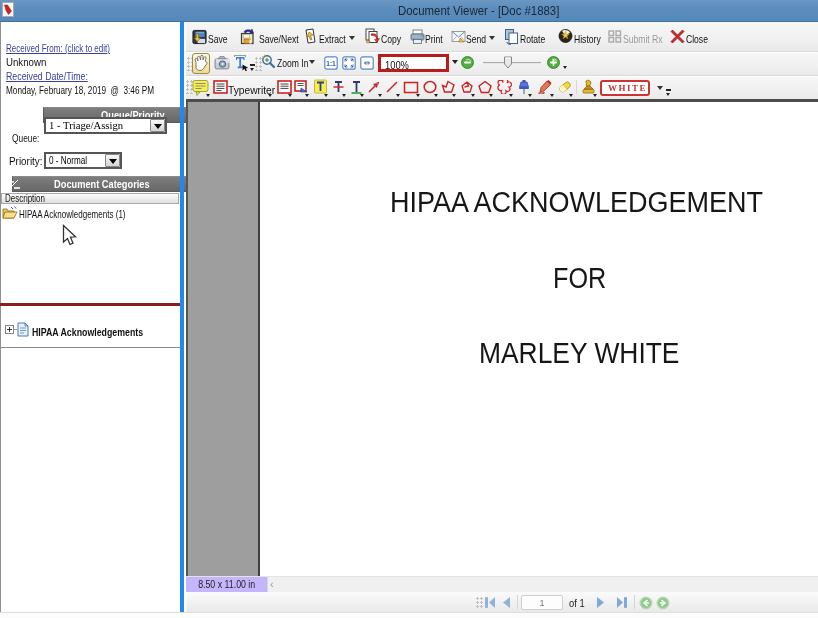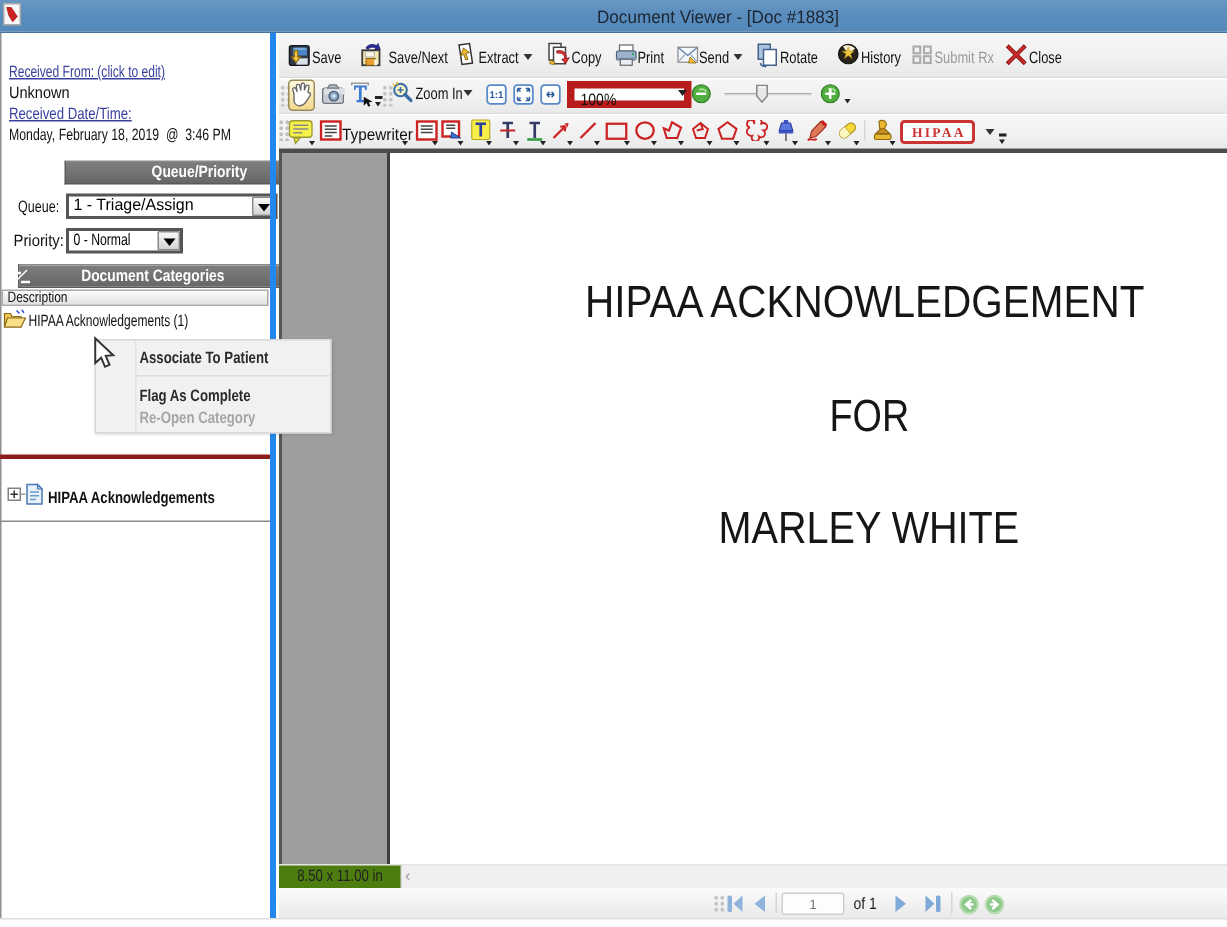--- a/index.html
+++ b/index.html
@@ -55,21 +55,21 @@
   #docarea { left:186px; top:102px; width:632px; height:474px; background:#9e9e9e;
      border-left:2px solid #565656; overflow:hidden; }
   #page { position:absolute; left:70px; top:0px; width:560px; height:474px; background:#fff;
     border-left:2px solid #3f3f3f; }
   .doctext { position:absolute; color:#161616; font-size:30px; white-space:nowrap;
     transform-origin:left top; }
 
   
   #hscroll { left:186px; top:576px; width:632px; height:16px; background:#f0f0f0;
     border-top:1px solid #e4e4e4; }
-  #sizechip { position:absolute; left:0; top:0; width:82px; height:15px; background:#4d7c0f;
+  #sizechip { position:absolute; left:0; top:0; width:82px; height:15px; background:#c4b5fd;
     border-right:1px solid #d8d8d8; font-size:11px; color:#222; text-align:center; line-height:15px; }
   #sizechip span { display:inline-block; transform:scaleX(0.8); transform-origin:center; white-space:nowrap; }
   #navbar { left:186px; top:592px; width:632px; height:20px;
     background:linear-gradient(#fbfbfb, #e9e9e9); }
   #bottomstrip { left:0; top:612px; width:818px; height:6px; background:#fcfcfc; border-top:1px solid #dedede; }
 
   
   #ctxmenu { left:63px; top:226px; width:158px; height:63px; background:#f1f1f1;
     border:1px solid #d8d8d8; box-shadow:1px 1px 2px rgba(0,0,0,0.15); }
   #ctxmenu .gutline { position:absolute; left:26px; top:0; width:1px; height:61px; background:#e2e2e2; }
@@ -88,21 +88,21 @@
   </svg>
 
   <div id="sidebar" class="abs"></div>
   <div class="stext navlink" style="top:42px; transform:scaleX(0.73);">Received From: (click to edit)</div>
   <div class="stext" style="top:56px; transform:scaleX(0.88);">Unknown</div>
   <div class="stext navlink" style="top:70px; transform:scaleX(0.8);">Received Date/Time:</div>
   <div class="stext" style="top:84px; transform:scaleX(0.745);">Monday, February 18, 2019&nbsp; @&nbsp; 3:46 PM</div>
 
   <div class="shdr" style="top:107px;margin-left:43px;"><span>Queue/Priority</span></div>
   <div class="stext" style="top:132px; left:12px; transform:scaleX(0.76);">Queue:</div>
-  <div class="combo" style="left:44px; top:129px; width:141px; height:17px;">
+  <div class="combo" style="left:44px; top:117px; width:123px; height:17px;font-family:Liberation Serif, serif;">
     <div class="ctext" style="transform:scaleX(0.97);">1 - Triage/Assign</div>
       <div class="cbtn"></div>
   </div>
   <div class="stext" style="top:155px; left:9px; transform:scaleX(0.9);">Priority:</div>
   <div class="combo" style="left:44px; top:152px; width:78px; height:17px;">
     <div class="ctext" style="transform:scaleX(0.74);">0 - Normal</div>
       <div class="cbtn"></div>
   </div>
 
   <div class="shdr" style="top:176px;margin-left:12px;"><span>Document Categories</span></div>
@@ -257,21 +257,21 @@
   </svg>
   <svg class="abs" style="left:342px; top:56px;" width="14" height="14" viewBox="0 0 14 14">
     <rect x="0.8" y="0.8" width="12.4" height="12.4" rx="2" fill="#fff" stroke="#5a8ac8" stroke-width="1.2"></rect>
     <path d="M3 3 l2.5 0 M3 3 l0 2.5 M3 3 l2 2 M11 3 l-2.5 0 M11 3 l0 2.5 M11 3 l-2 2 M3 11 l2.5 0 M3 11 l0-2.5 M3 11 l2-2 M11 11 l-2.5 0 M11 11 l0-2.5 M11 11 l-2-2" stroke="#2a5a9a" stroke-width="0.9"></path>
   </svg>
   <svg class="abs" style="left:360px; top:56px;" width="14" height="14" viewBox="0 0 14 14">
     <rect x="0.8" y="0.8" width="12.4" height="12.4" rx="2" fill="#fff" stroke="#5a8ac8" stroke-width="1.2"></rect>
     <path d="M4.5 7 H9.5 M4.5 7 l1.8-1.8 M4.5 7 l1.8 1.8 M9.5 7 l-1.8-1.8 M9.5 7 l-1.8 1.8" stroke="#2a5a9a" stroke-width="0.9" fill="none"></path>
   </svg>
 
-  <div class="abs" style="left:378px; top:54px; width:83px; height:18px; background:#fff; border:5px solid #b91c1c;">
+  <div class="abs" style="left:378px; top:54px; width:71px; height:18px; background:#fff; border:3px solid #b91c1c;">
     <div class="stext" style="left:4px; top:2px; transform:scaleX(0.85);">100%</div>
   </div>
   <div class="dd" style="left:452px; top:60px; border-top-color:#222;"></div>
 
   <svg class="abs" style="left:461px; top:56px;" width="13" height="13" viewBox="0 0 13 13">
     <circle cx="6.5" cy="6.5" r="6" fill="#4fae3f"></circle>
     <circle cx="6.5" cy="6.5" r="6" fill="none" stroke="#2d7a22" stroke-width="0.8"></circle>
     <path d="M5 4 a4 4 0 0 1 5 1" stroke="#a8e098" stroke-width="1.2" fill="none"></path>
     <rect x="3" y="5.6" width="7" height="1.8" rx="0.9" fill="#fff"></rect>
   </svg>
@@ -392,21 +392,21 @@
   <svg class="abs" style="left:581px; top:79px;" width="15" height="16" viewBox="0 0 15 16">
     <path d="M5 2 a3 3 0 0 1 5 2 l-1.5 3 h-3 Z" fill="#e8b830" stroke="#906a10" stroke-width="0.8"></path>
     <path d="M3 10 l3-3 h3 l3 3 Z" fill="#c89020" stroke="#906a10" stroke-width="0.8"></path>
     <rect x="2" y="10.5" width="11" height="3.5" rx="1" fill="#e8b830" stroke="#906a10" stroke-width="0.8"></rect>
   </svg>
   <div class="ddm" style="left:593px; top:94px;"></div>
 
   <div class="abs" style="left:600px; top:80px; width:50px; height:16px; background:#fdfdfd;
        border:2px solid #cc3333; border-radius:3px;"></div>
   <div class="abs" style="left:608px; top:83px; font-size:9px; font-weight:bold; color:#cc3333;
-       font-family:'Liberation Serif', serif; letter-spacing:1.5px;">HIPAA</div>
+       font-family:'Liberation Serif', serif; letter-spacing:1.5px;">WHITE</div>
   <div class="dd" style="left:657px; top:86px;"></div>
   <div class="abs" style="left:666px; top:89px; width:5px; height:1.5px; background:#222;"></div>
   <div class="ddm" style="left:666px; top:93px;"></div>
 
   <div id="docarea" class="abs">
     <div id="page"></div>
   </div>
   <div class="doctext abs" style="left:390px; top:185px; transform:scaleX(0.9);">HIPAA ACKNOWLEDGEMENT</div>
   <div class="doctext abs" style="left:553px; top:261px; transform:scaleX(0.84);">FOR</div>
   <div class="doctext abs" style="left:479px; top:336px; transform:scaleX(0.88);">MARLEY WHITE</div>
@@ -442,25 +442,18 @@
     <circle cx="7" cy="7" r="6.5" fill="#b6dbb0"></circle>
     <circle cx="7" cy="7" r="5" fill="#8cc98a"></circle>
     <path d="M8.5 4 L5 7 L8.5 10 M5 7 H10" stroke="#fff" stroke-width="1.6" fill="none"></path>
   </svg>
   <svg class="abs" style="left:656px; top:596px;" width="14" height="14" viewBox="0 0 14 14">
     <circle cx="7" cy="7" r="6.5" fill="#b6dbb0"></circle>
     <circle cx="7" cy="7" r="5" fill="#8cc98a"></circle>
     <path d="M5.5 4 L9 7 L5.5 10 M4 7 H9" stroke="#fff" stroke-width="1.6" fill="none"></path>
   </svg>
 
-  <div id="ctxmenu" class="abs">
-    <div class="gutline"></div>
-    <div class="mi" style="top:6px;">Associate To Patient</div>
-    <div class="abs" style="left:27px; top:23px; width:129px; height:1px; background:#dcdcdc;"></div>
-    <div class="mi" style="top:31px;">Flag As Complete</div>
-    <div class="mi" style="top:46px; color:#a6a6a6;">Re-Open Category</div>
-  </div>
 
   <svg class="abs" style="left:60px; top:224px;" width="18" height="26" viewBox="0 0 18 26">
     <path d="M3.5 1.5 L3.5 18 L7.5 14.5 L10 20.5 L13 19.2 L10.5 13.2 L15.5 12.8 Z" fill="#fff" stroke="#333" stroke-width="1.3"></path>
   </svg>
 
 </div>
 
 </body></html>

